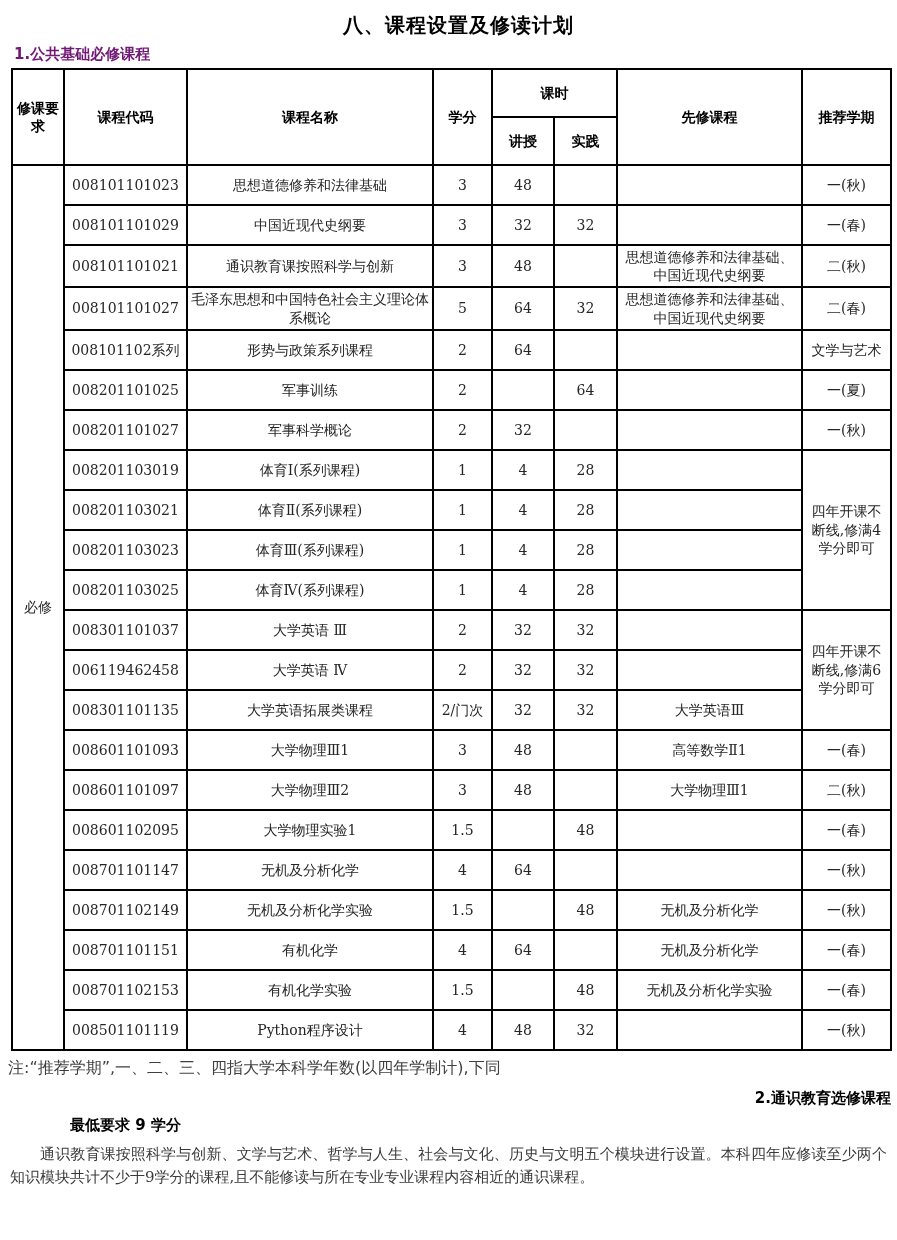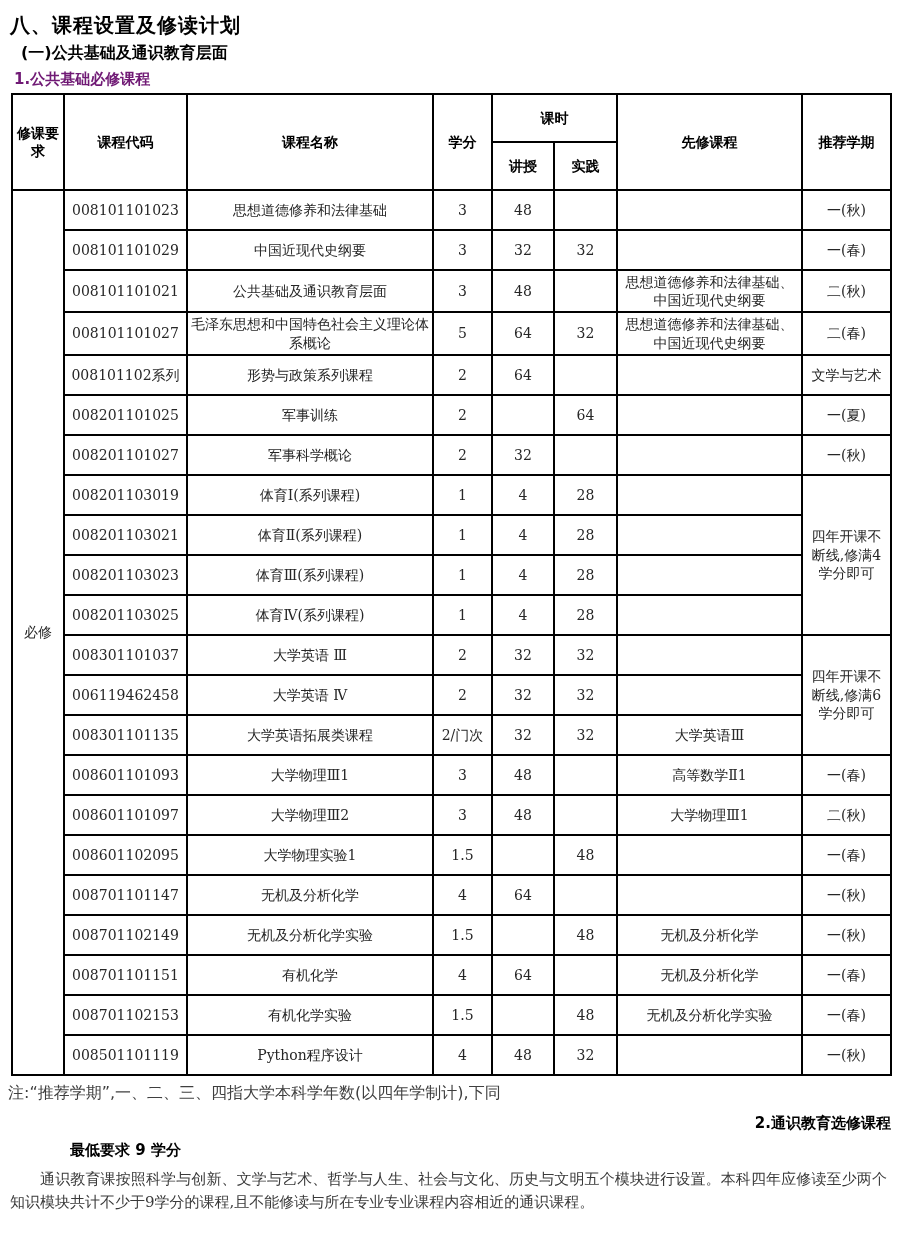--- a/index.html
+++ b/index.html
@@ -3,21 +3,21 @@
 <meta charset="utf-8">
 <style>
   html,body{margin:0;padding:0;background:#fff;}
   body{
     width:897px;height:1240px;
     font-family:"DejaVu Sans","Liberation Sans",sans-serif;
     color:#1c1c1c;position:relative;overflow:hidden;
   }
   .page{padding:8px 6px 0 6px;}
 
-  .doc-title{font-size:20px;font-weight:bold;color:#000;margin:4px 0 4px 4px;letter-spacing:1px;}
+  .doc-title{font-size:20px;font-weight:bold;color:#000;margin:4px 0 4px 20px;letter-spacing:1px;text-align:center;}
   .doc-subtitle{font-size:16px;font-weight:bold;color:#000;margin:4px 0 4px 15px;}
   .sec-heading{font-size:15px;font-weight:bold;color:#701a75;margin:6px 0 4px 8px;}
   .sec-requirement{font-size:15px;font-weight:bold;color:#000;margin:6px 0 8px 57px;}
 
   table.courses{
     border-collapse:collapse;table-layout:fixed;
     width:881px;margin:4px 0 0 5px;
   }
   table.courses th, table.courses td{
     border:2px solid #000;
@@ -45,21 +45,20 @@
     margin:8px 4px 0 4px;text-indent:2em;text-align:justify;
     font-family:"DejaVu Serif","Liberation Serif",serif;
   }
 </style>
 </head>
 <body>
 
 <div class="page">
 
   <div class="doc-title">八、课程设置及修读计划</div>
-  <div class="doc-subtitle">(一)公共基础及通识教育层面</div>
   <div class="sec-heading">1.公共基础必修课程</div>
 
   <table class="courses">
     <colgroup>
       <col class="c1">
         <col class="c2">
         <col class="c3">
         <col class="c4">
       <col class="c5">
         <col class="c6">
@@ -96,21 +95,21 @@
         <td>008101101029</td>
         <td>中国近现代史纲要</td>
         <td>3</td>
         <td>32</td>
         <td>32</td>
         <td></td>
         <td>一(春)</td>
       </tr>
       <tr>
         <td>008101101021</td>
-        <td>公共基础及通识教育层面</td>
+        <td>通识教育课按照科学与创新</td>
         <td>3</td>
         <td>48</td>
         <td></td>
         <td>思想道德修养和法律基础、中国近现代史纲要</td>
         <td>二(秋)</td>
       </tr>
       <tr>
         <td>008101101027</td>
         <td>毛泽东思想和中国特色社会主义理论体系概论</td>
         <td>5</td>

